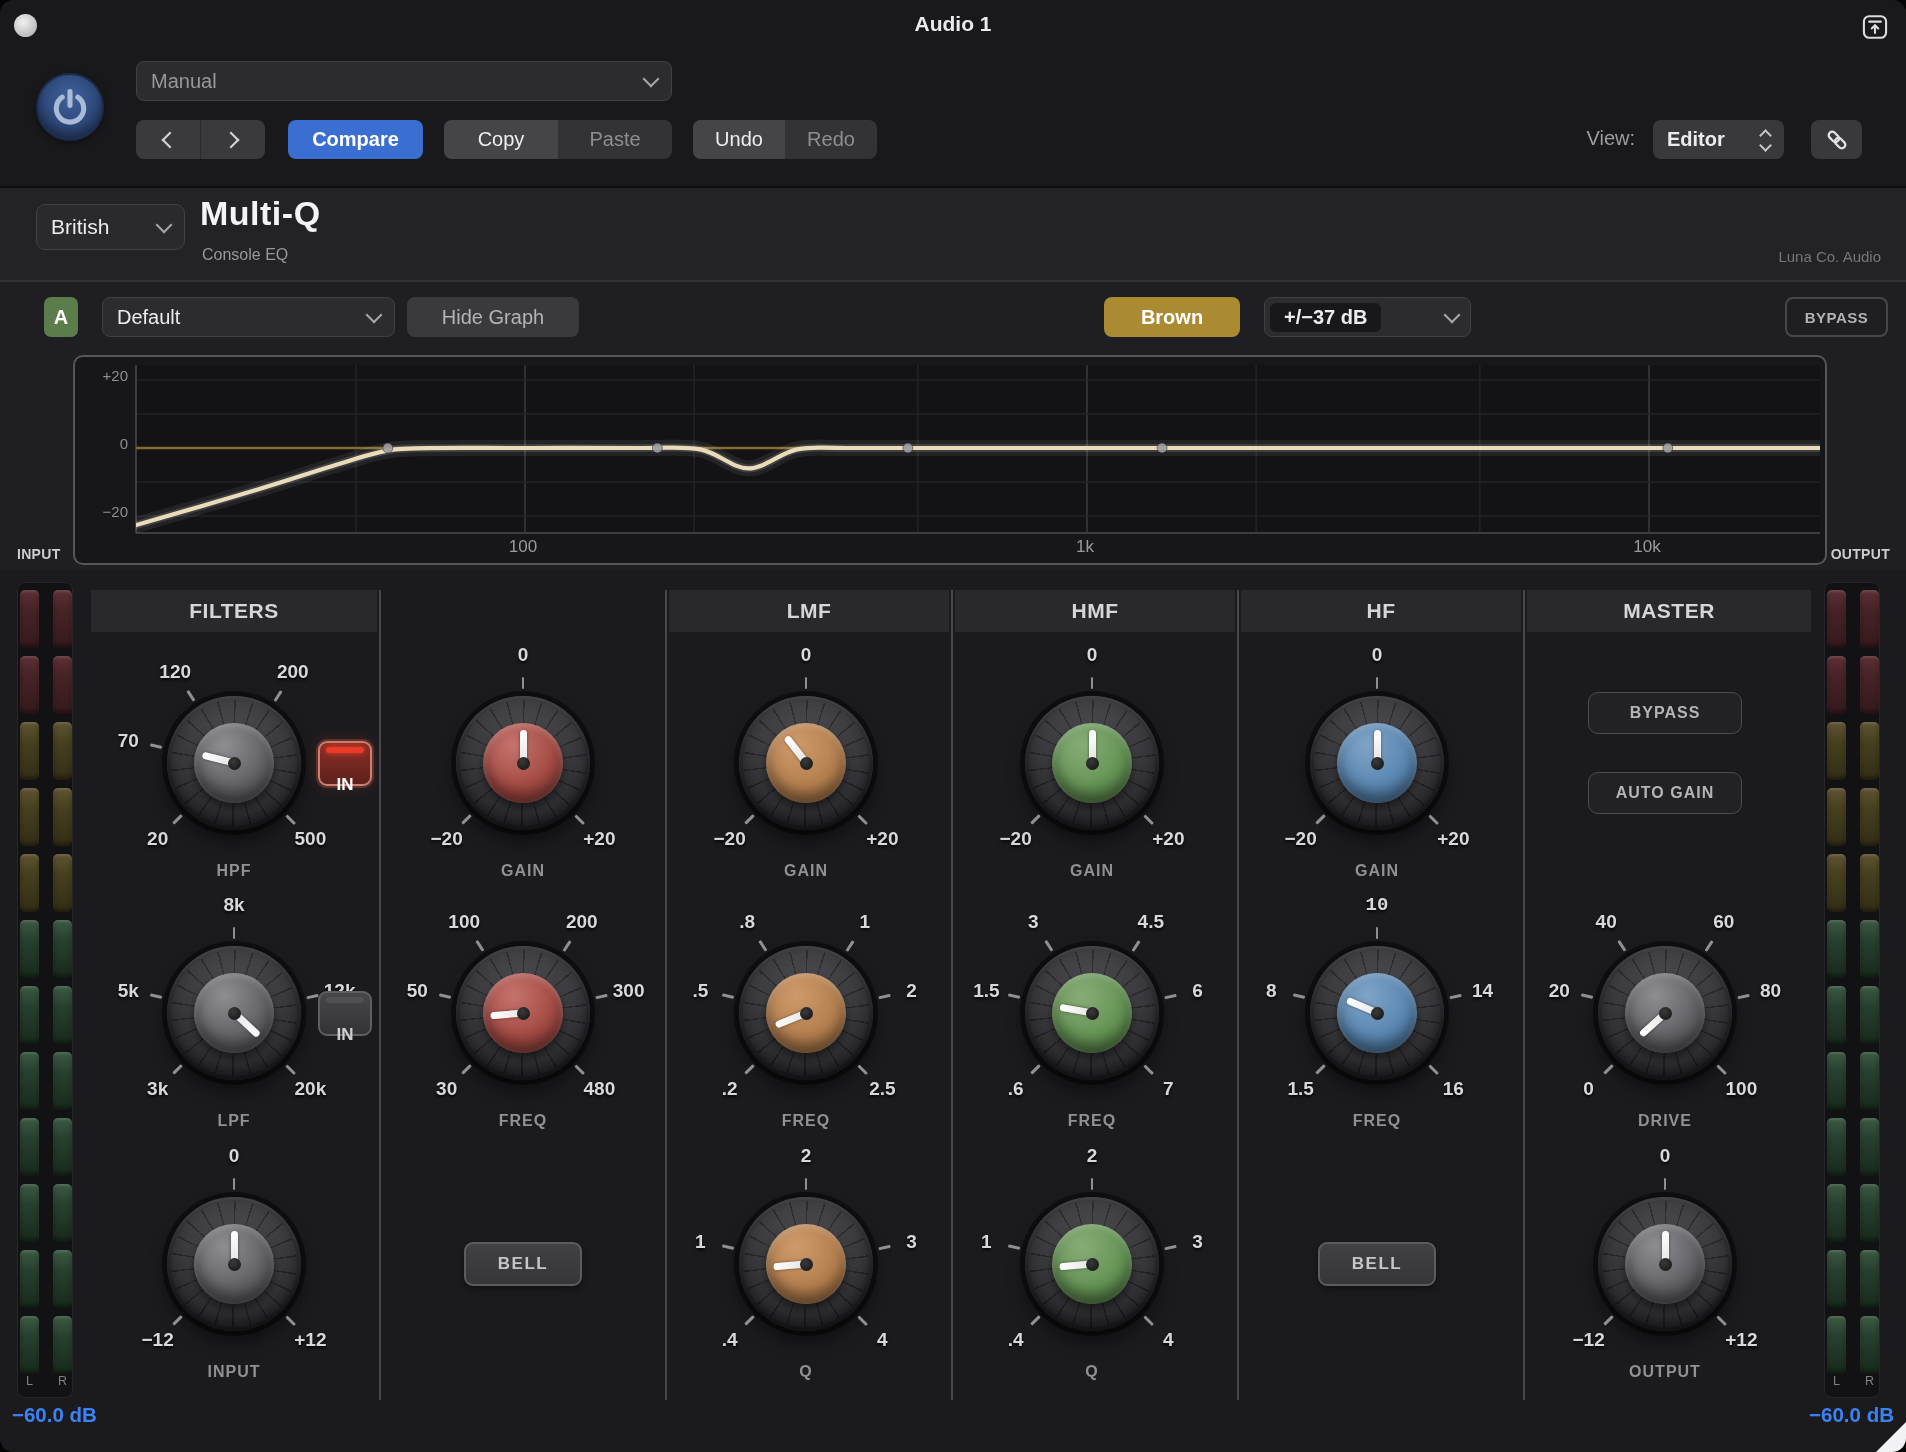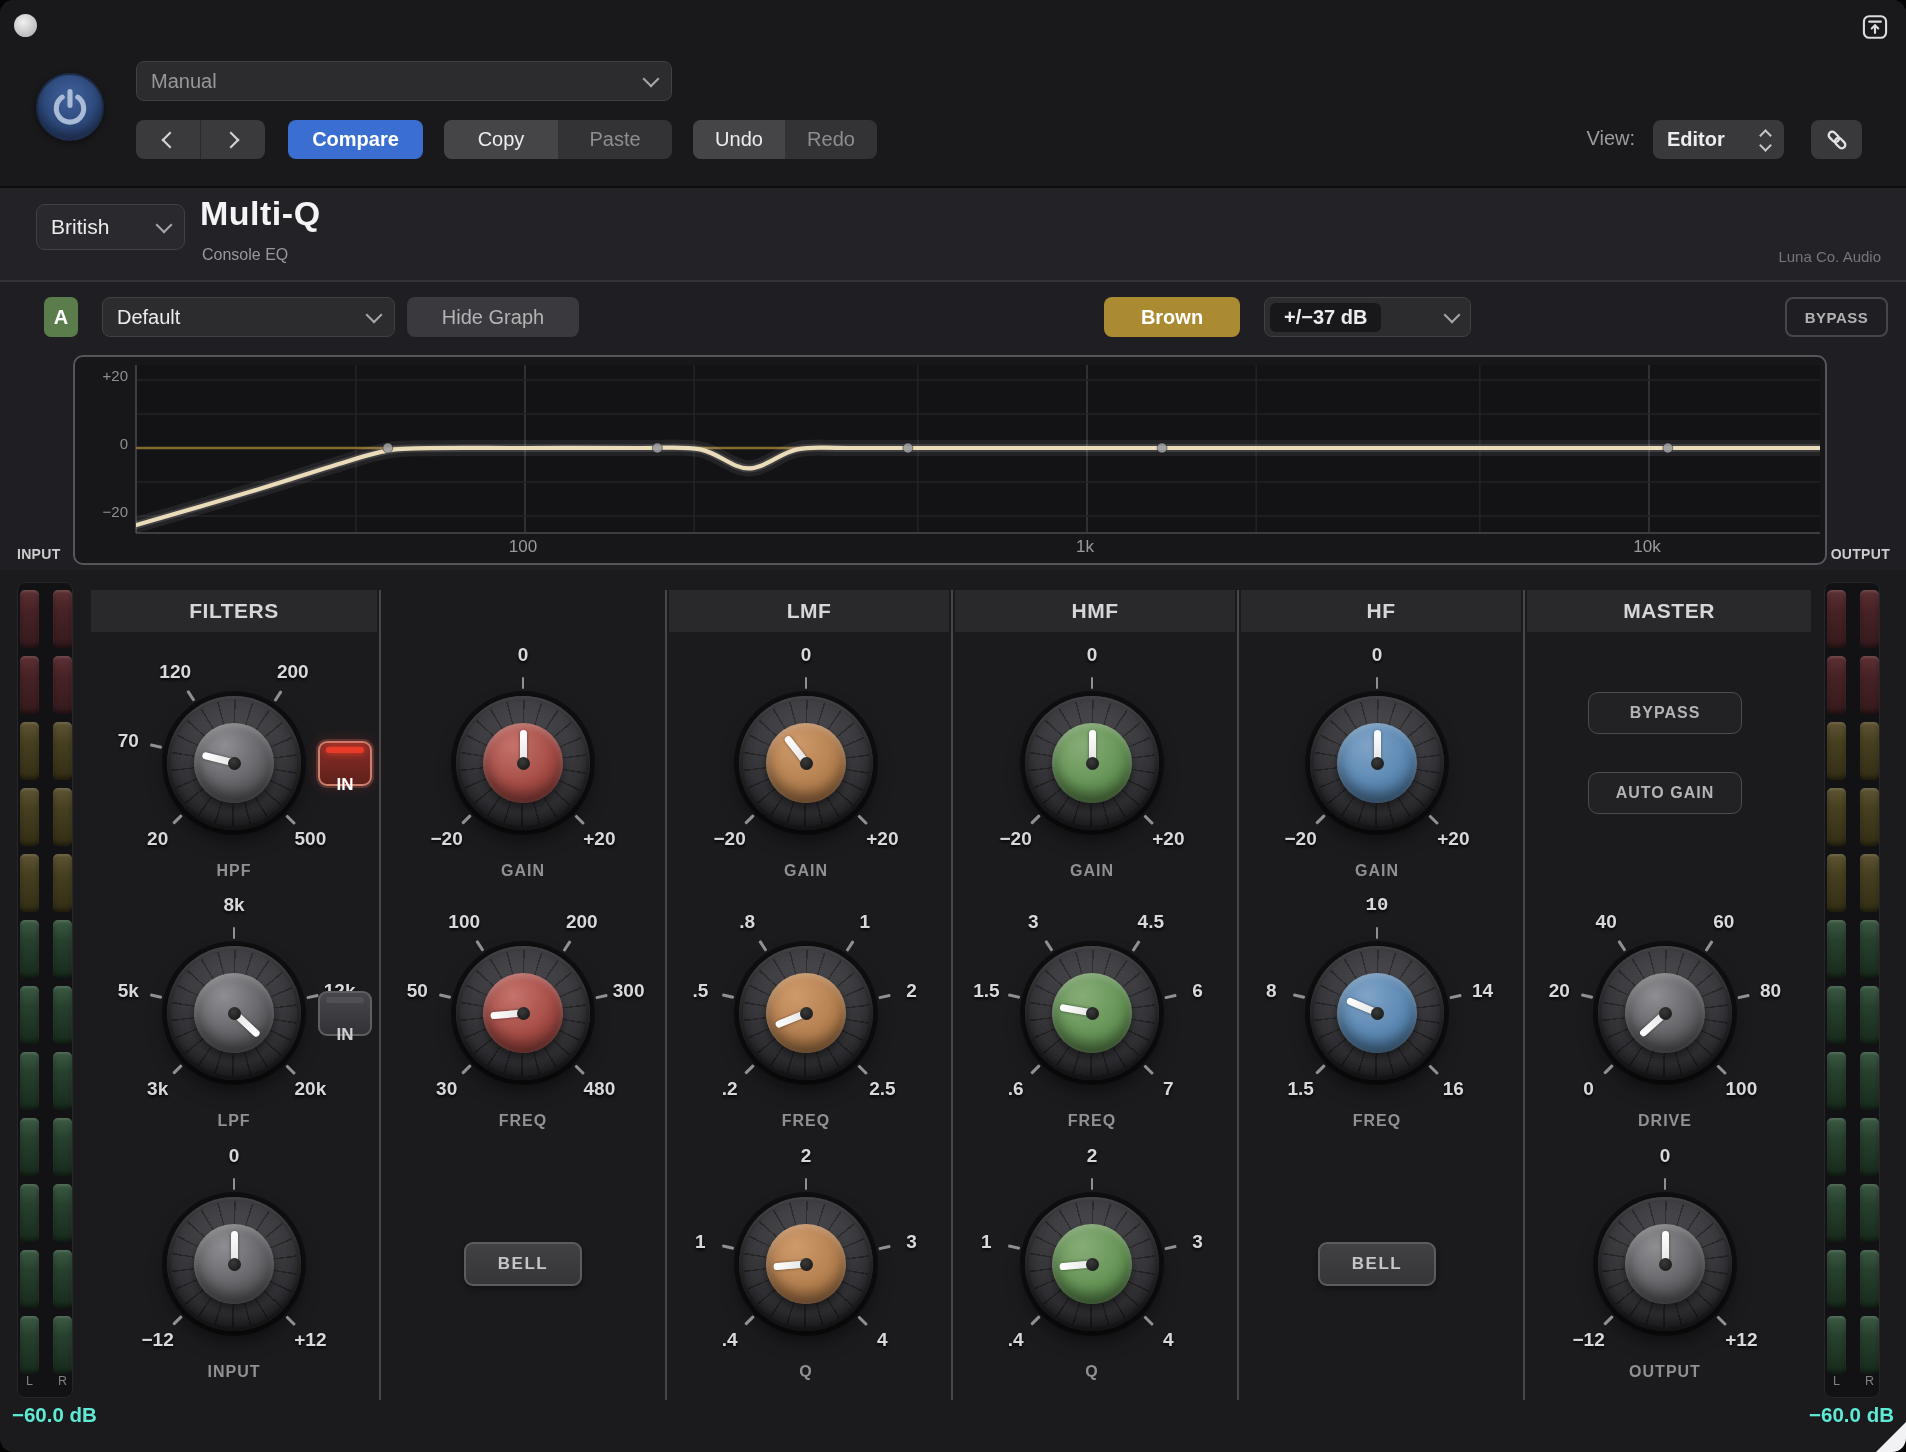--- a/index.html
+++ b/index.html
@@ -139,38 +139,39 @@
   .meter{position:absolute;top:582px;width:56px;height:816px;background:#121214;border-radius:8px;
          box-shadow:inset 0 0 0 1px #26262a;}
   .meter *{position:absolute;}
   .m-col{top:0;width:19px;height:100%;}
   .m-seg{left:0;width:19px;height:58px;border-radius:5px;
          box-shadow:inset 0 2px 2px rgba(255,255,255,.12),inset 0 -3px 4px rgba(0,0,0,.4);}
   .seg-red{background:linear-gradient(180deg,#5d3135 0%,#472226 35%,#351a1d 100%);}
   .seg-olive{background:linear-gradient(180deg,#5e5433 0%,#46401f 35%,#332e15 100%);}
   .seg-green{background:linear-gradient(180deg,#3c5a44 0%,#27402e 35%,#182a1d 100%);}
   .m-ch{top:792px;width:19px;text-align:center;font-size:12.5px;color:#808084;}
-  .readout{position:absolute;top:1403px;font-size:20.5px;font-weight:700;color:#5eead4;}
+  .readout{position:absolute;top:1403px;font-size:20.5px;font-weight:700;color:#3b82f6;}
 
   .resize{position:absolute;right:0;bottom:0;width:0;height:0;border-style:solid;
           border-width:0 0 30px 30px;border-color:transparent transparent #f2f2f4 transparent;}
   svg{display:block;}
 </style>
 </head>
 <body>
 
 <div id="app">
   <div class="zone chrome"></div>
   <div class="zone hdrzone"></div>
   <div class="zone midzone"></div>
   <div class="zone mainzone"></div>
   <div class="abs hline1"></div>
   <div class="abs hline2"></div>
 
   <div class="abs traffic"></div>
+  <div class="abs win-title">Audio 1</div>
   <button class="abs win-up">
     <svg width="30" height="28" viewBox="0 0 24 24" fill="none" stroke="#dcdcde" stroke-width="1.8" stroke-linecap="round" stroke-linejoin="round">
       <rect x="2.5" y="2.8" width="19" height="18.4" rx="4.5"></rect>
       <line x1="7" y1="7.4" x2="17" y2="7.4"></line>
       <path d="M12 17.2 V 10.4 M 9.2 13.2 L 12 10.4 l 2.8 2.8"></path>
     </svg>
   </button>
   <button class="abs power">
     <svg width="40" height="40" viewBox="0 0 36 36" fill="none" stroke="#a9bbd6" stroke-width="4.6" stroke-linecap="round">
       <path d="M 11 9.2 A 12.3 12.3 0 1 0 25 9.2"></path>

